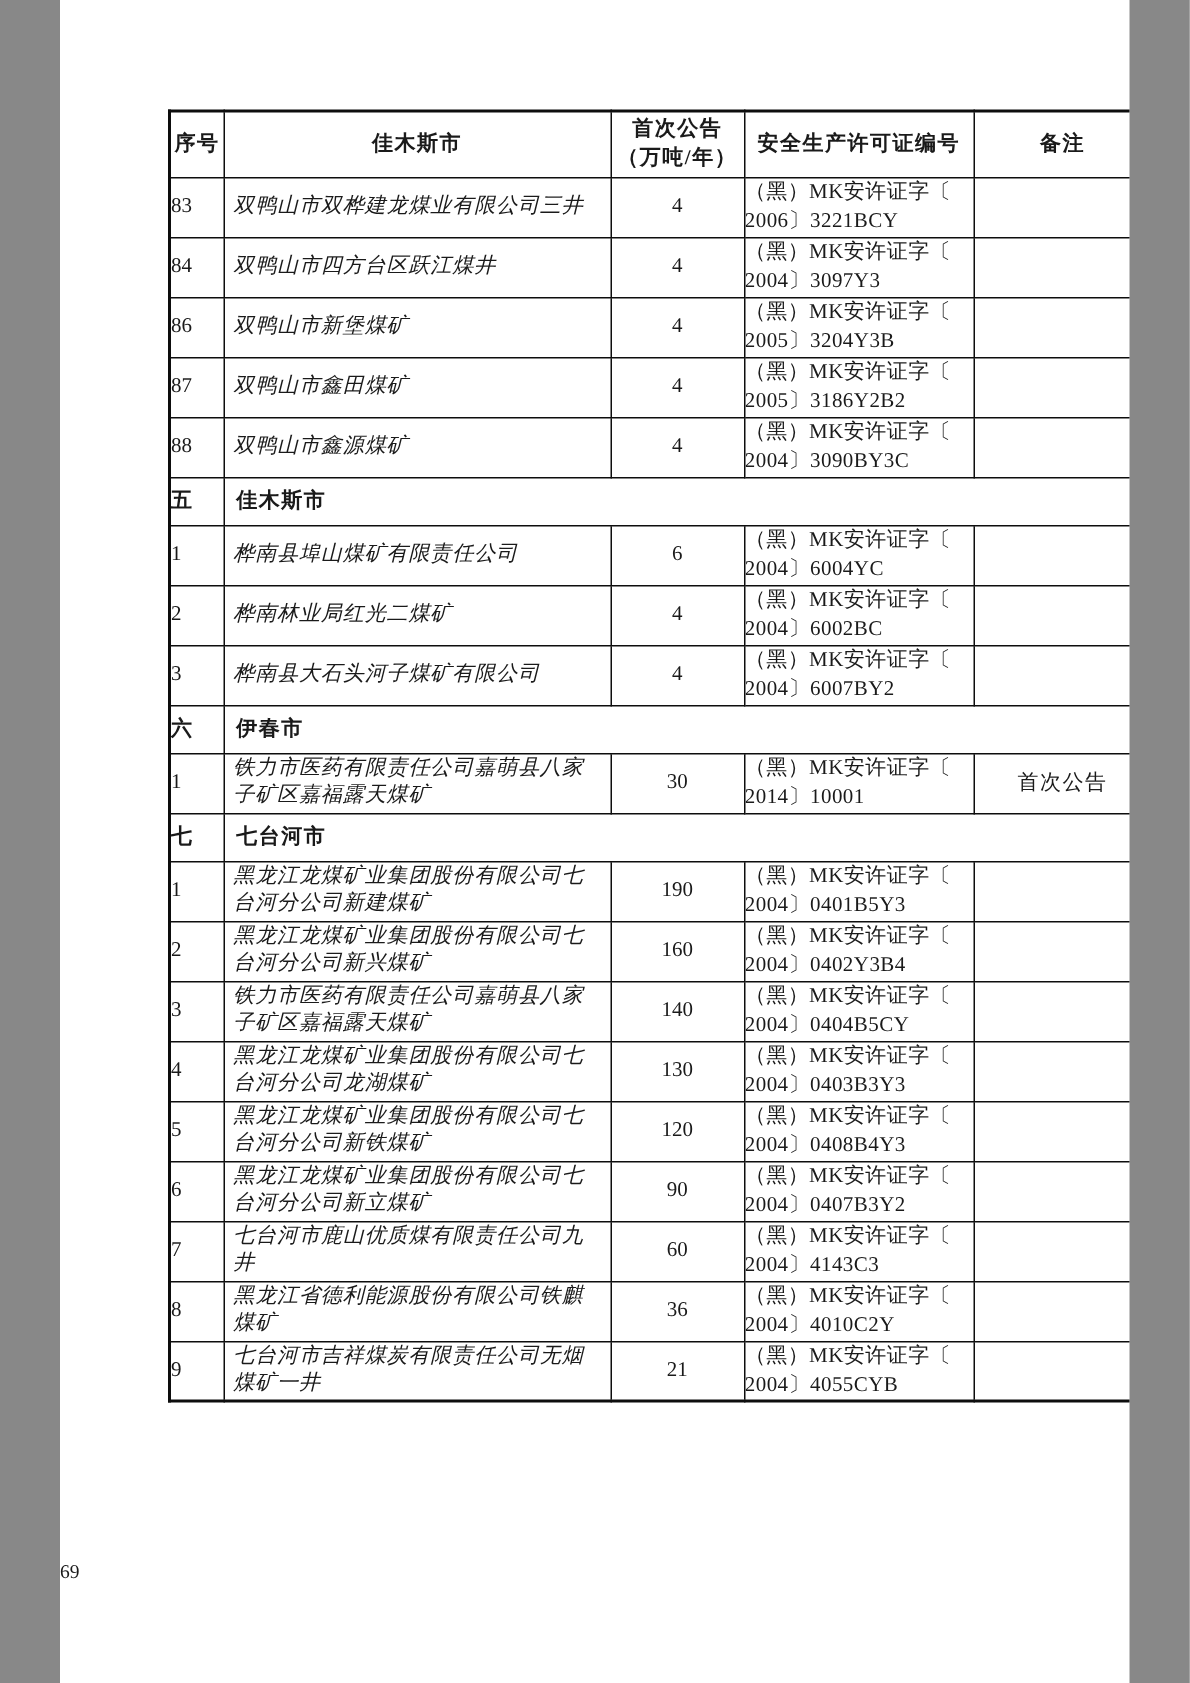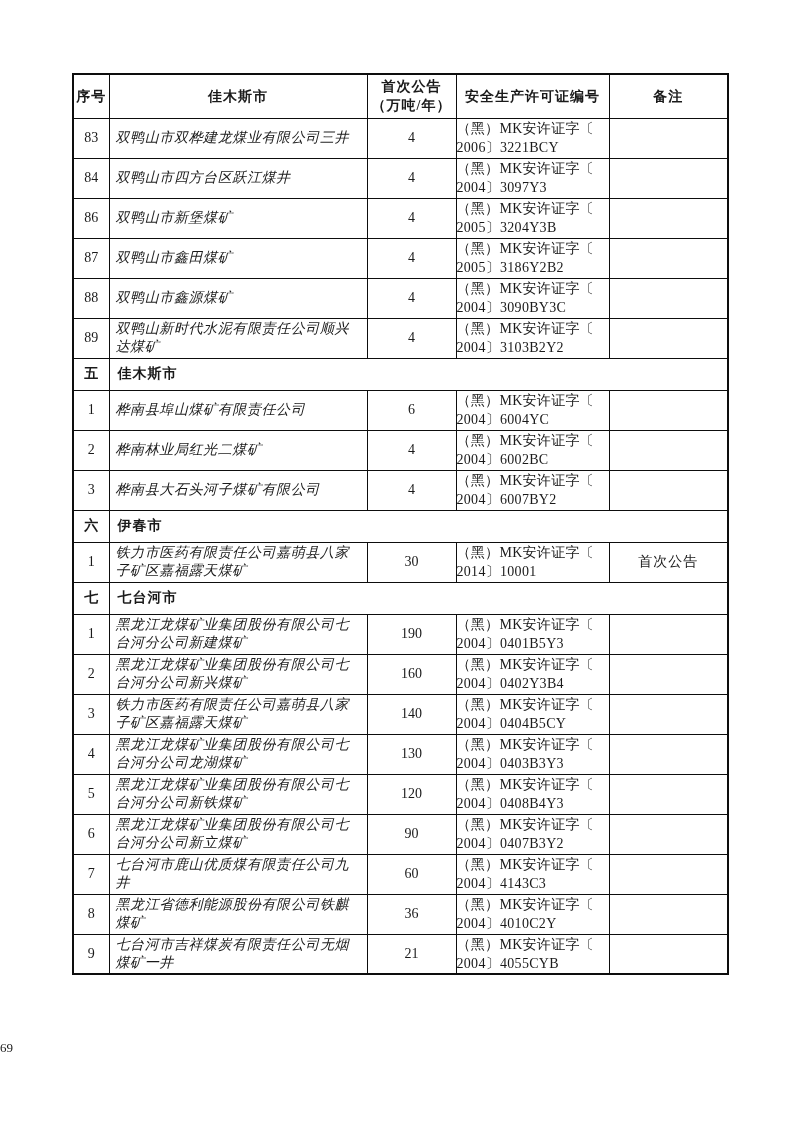--- a/index.html
+++ b/index.html
@@ -1,19 +1,19 @@
 <!DOCTYPE html>
 <html><head>
 <meta charset="utf-8">
 <style>
   * { margin: 0; padding: 0; box-sizing: border-box; }
   html, body { background: #888; }
   .page {
     position: relative;
-    width: 793px;
+    width: 713px;
     height: 1122px;
     margin: 0 auto;
     background: #ffffff;
     font-family: "Liberation Serif", "DejaVu Serif", serif;
     color: #1a1a1a;
     overflow: hidden;
   }
   table.mine-table {
     position: absolute;
     left: 72px;
@@ -32,21 +32,21 @@
   .mine-table thead tr { height: 44px; }
   .mine-table th {
     font-weight: bold;
     text-align: center;
     white-space: pre-line;
     line-height: 19px;
     letter-spacing: 1px;
   }
   tr.entry-row { height: 40px; }
   tr.section-row { height: 32px; }
-  td.no-cell { text-align: center; }
+  td.no-cell { text-align: left; }
   td.name-cell {
     text-align: left;
     padding: 1px 6px;
     line-height: 18px;
     letter-spacing: 0.6px;
     font-style: italic;
   }
   td.capacity-cell { text-align: center; }
   td.license-cell {
     white-space: pre-line;
@@ -125,28 +125,20 @@
           <td class="note-cell"></td>
         </tr>
         <tr class="entry-row">
           <td class="no-cell">88</td>
           <td class="name-cell">双鸭山市鑫源煤矿</td>
           <td class="capacity-cell">4</td>
           <td class="license-cell">（黑）MK安许证字〔
 2004〕3090BY3C</td>
           <td class="note-cell"></td>
         </tr>
-        <tr class="entry-row">
-          <td class="no-cell">89</td>
-          <td class="name-cell">双鸭山新时代水泥有限责任公司顺兴达煤矿</td>
-          <td class="capacity-cell">4</td>
-          <td class="license-cell">（黑）MK安许证字〔
-2004〕3103B2Y2</td>
-          <td class="note-cell"></td>
-        </tr>
         <tr class="section-row">
           <td class="no-cell">五</td>
           <td class="section-name-cell" colspan="4">佳木斯市</td>
         </tr>
         <tr class="entry-row">
           <td class="no-cell">1</td>
           <td class="name-cell">桦南县埠山煤矿有限责任公司</td>
           <td class="capacity-cell">6</td>
           <td class="license-cell">（黑）MK安许证字〔
 2004〕6004YC</td>

